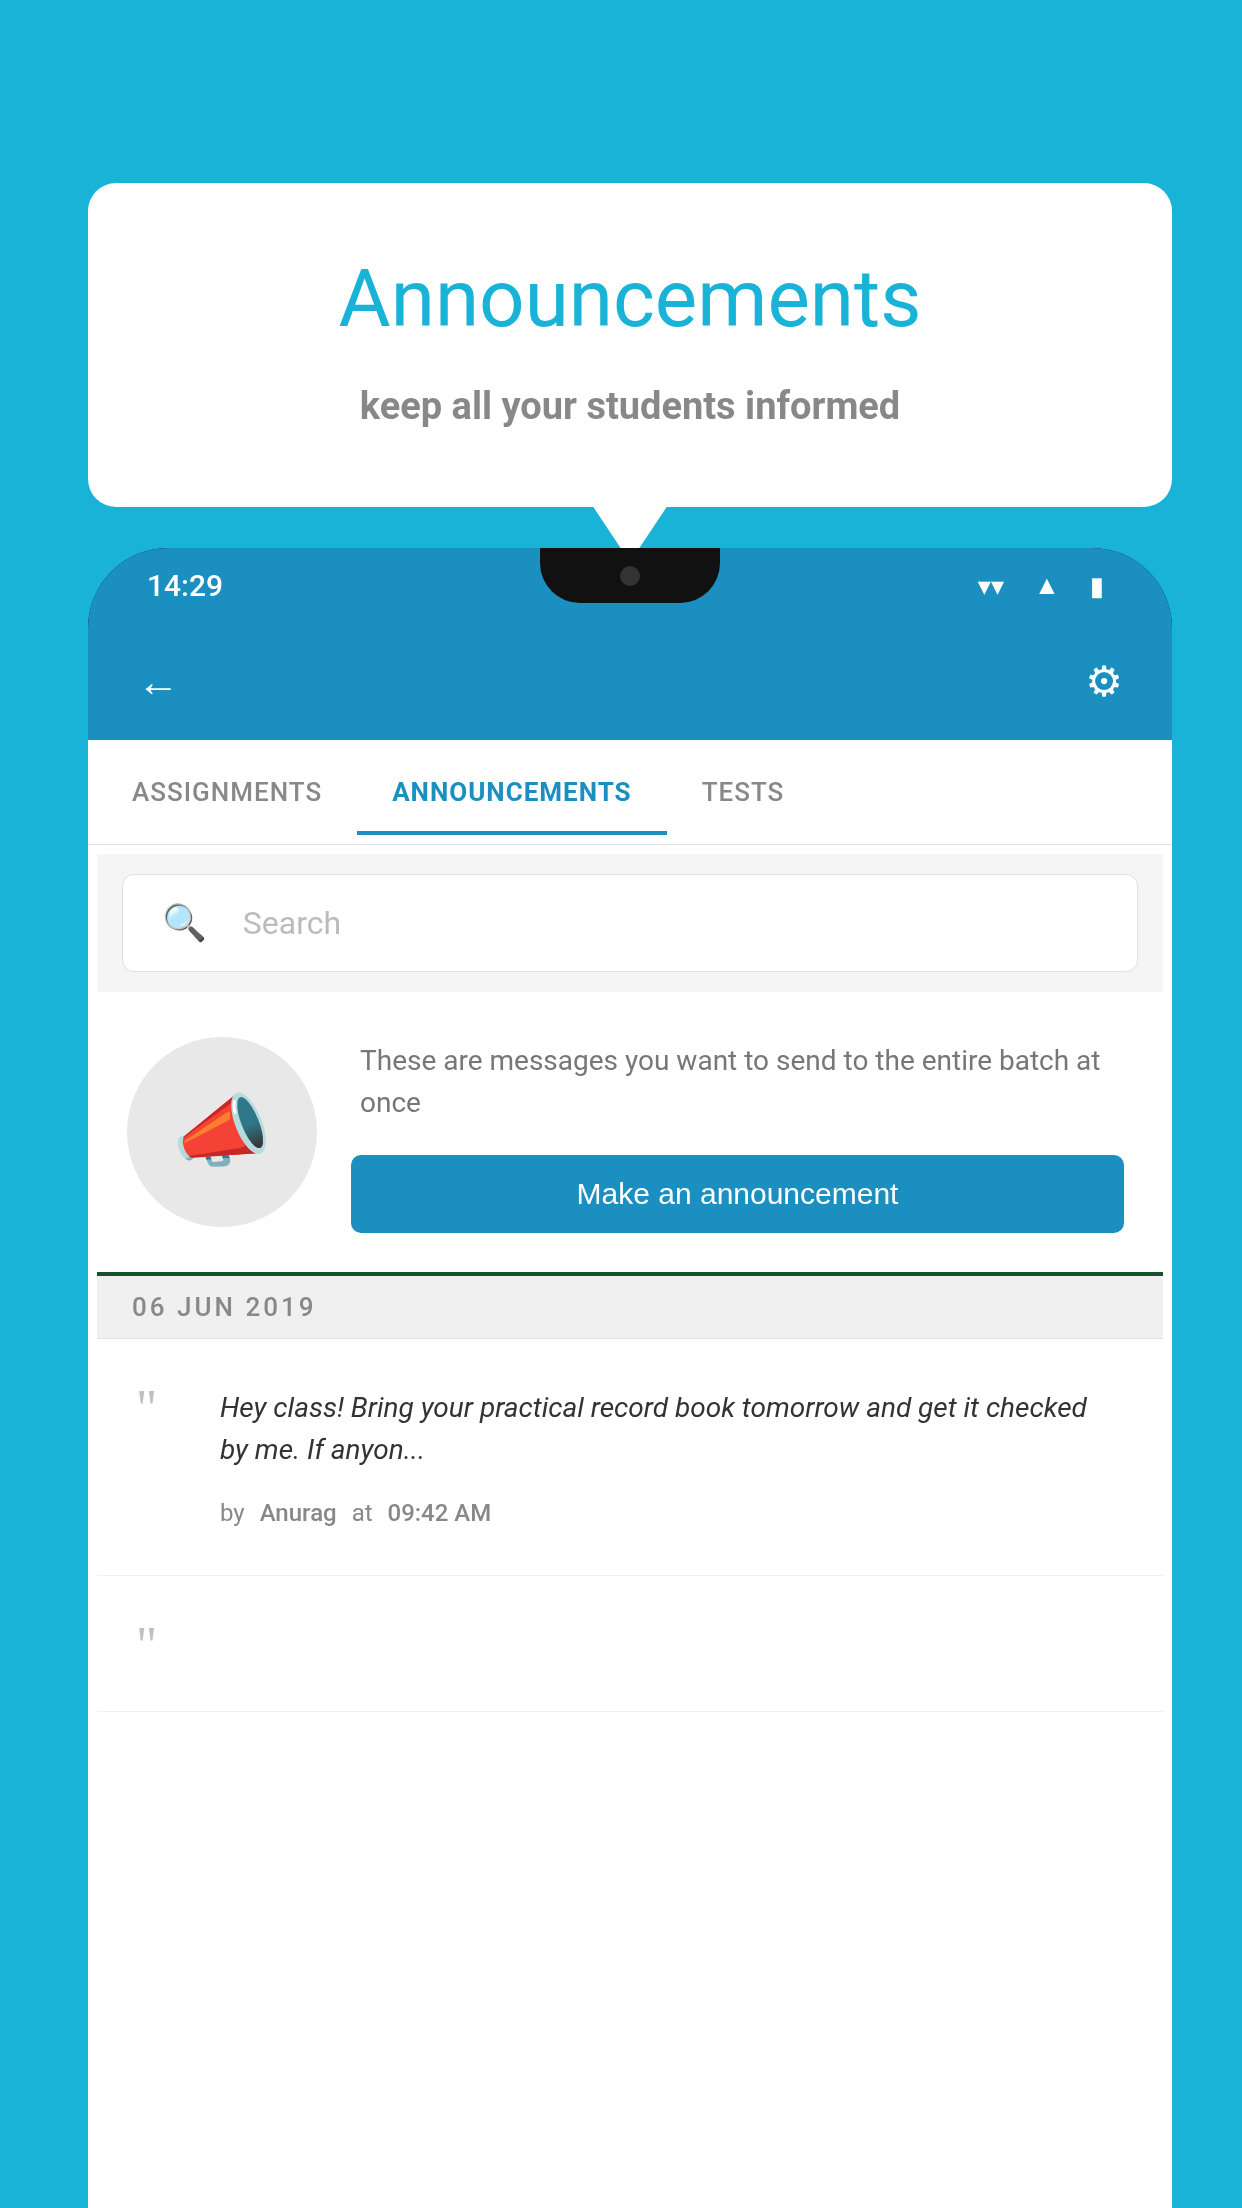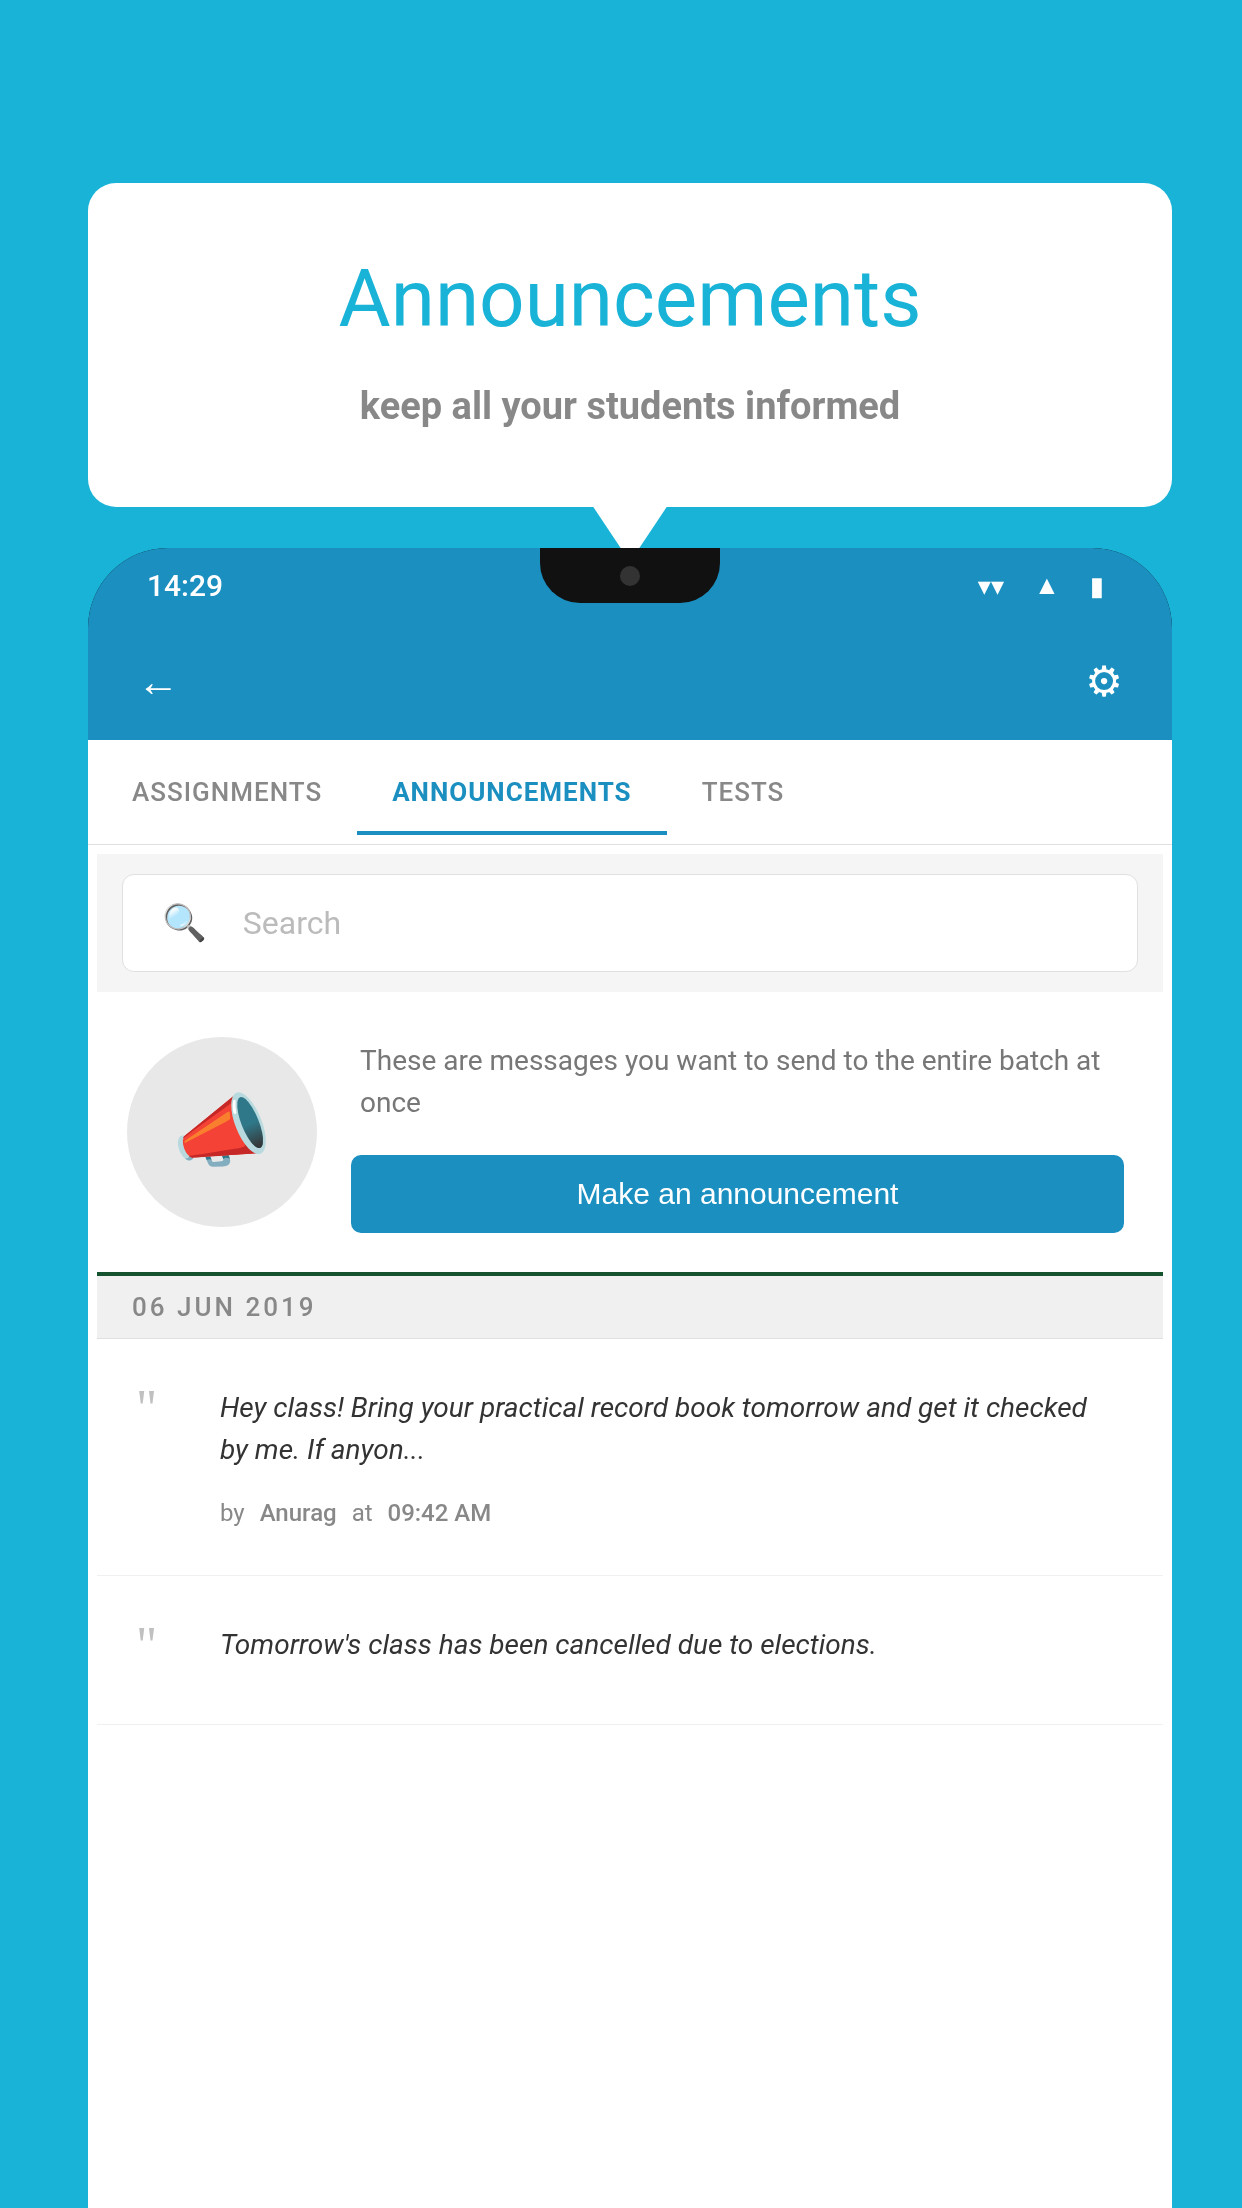--- a/index.html
+++ b/index.html
@@ -392,20 +392,17 @@
           <p class="announcement-text">Hey class! Bring your practical record book tomorrow and get it checked by me. If anyon...</p>
           <p class="announcement-meta">
             by <span>Anurag</span> at <span>09:42 AM</span>
           </p>
         </div>
       </div>
 
 
       <div class="announcement-item">
         <div class="quote-icon">"</div>
-        <div class="announcement-content">
-          <p class="announcement-text">Tomorrow's class has been cancelled due to elections.</p>
-        </div>
       </div>
 
     </div>
   </div>
 </div>
 
 </body></html>

